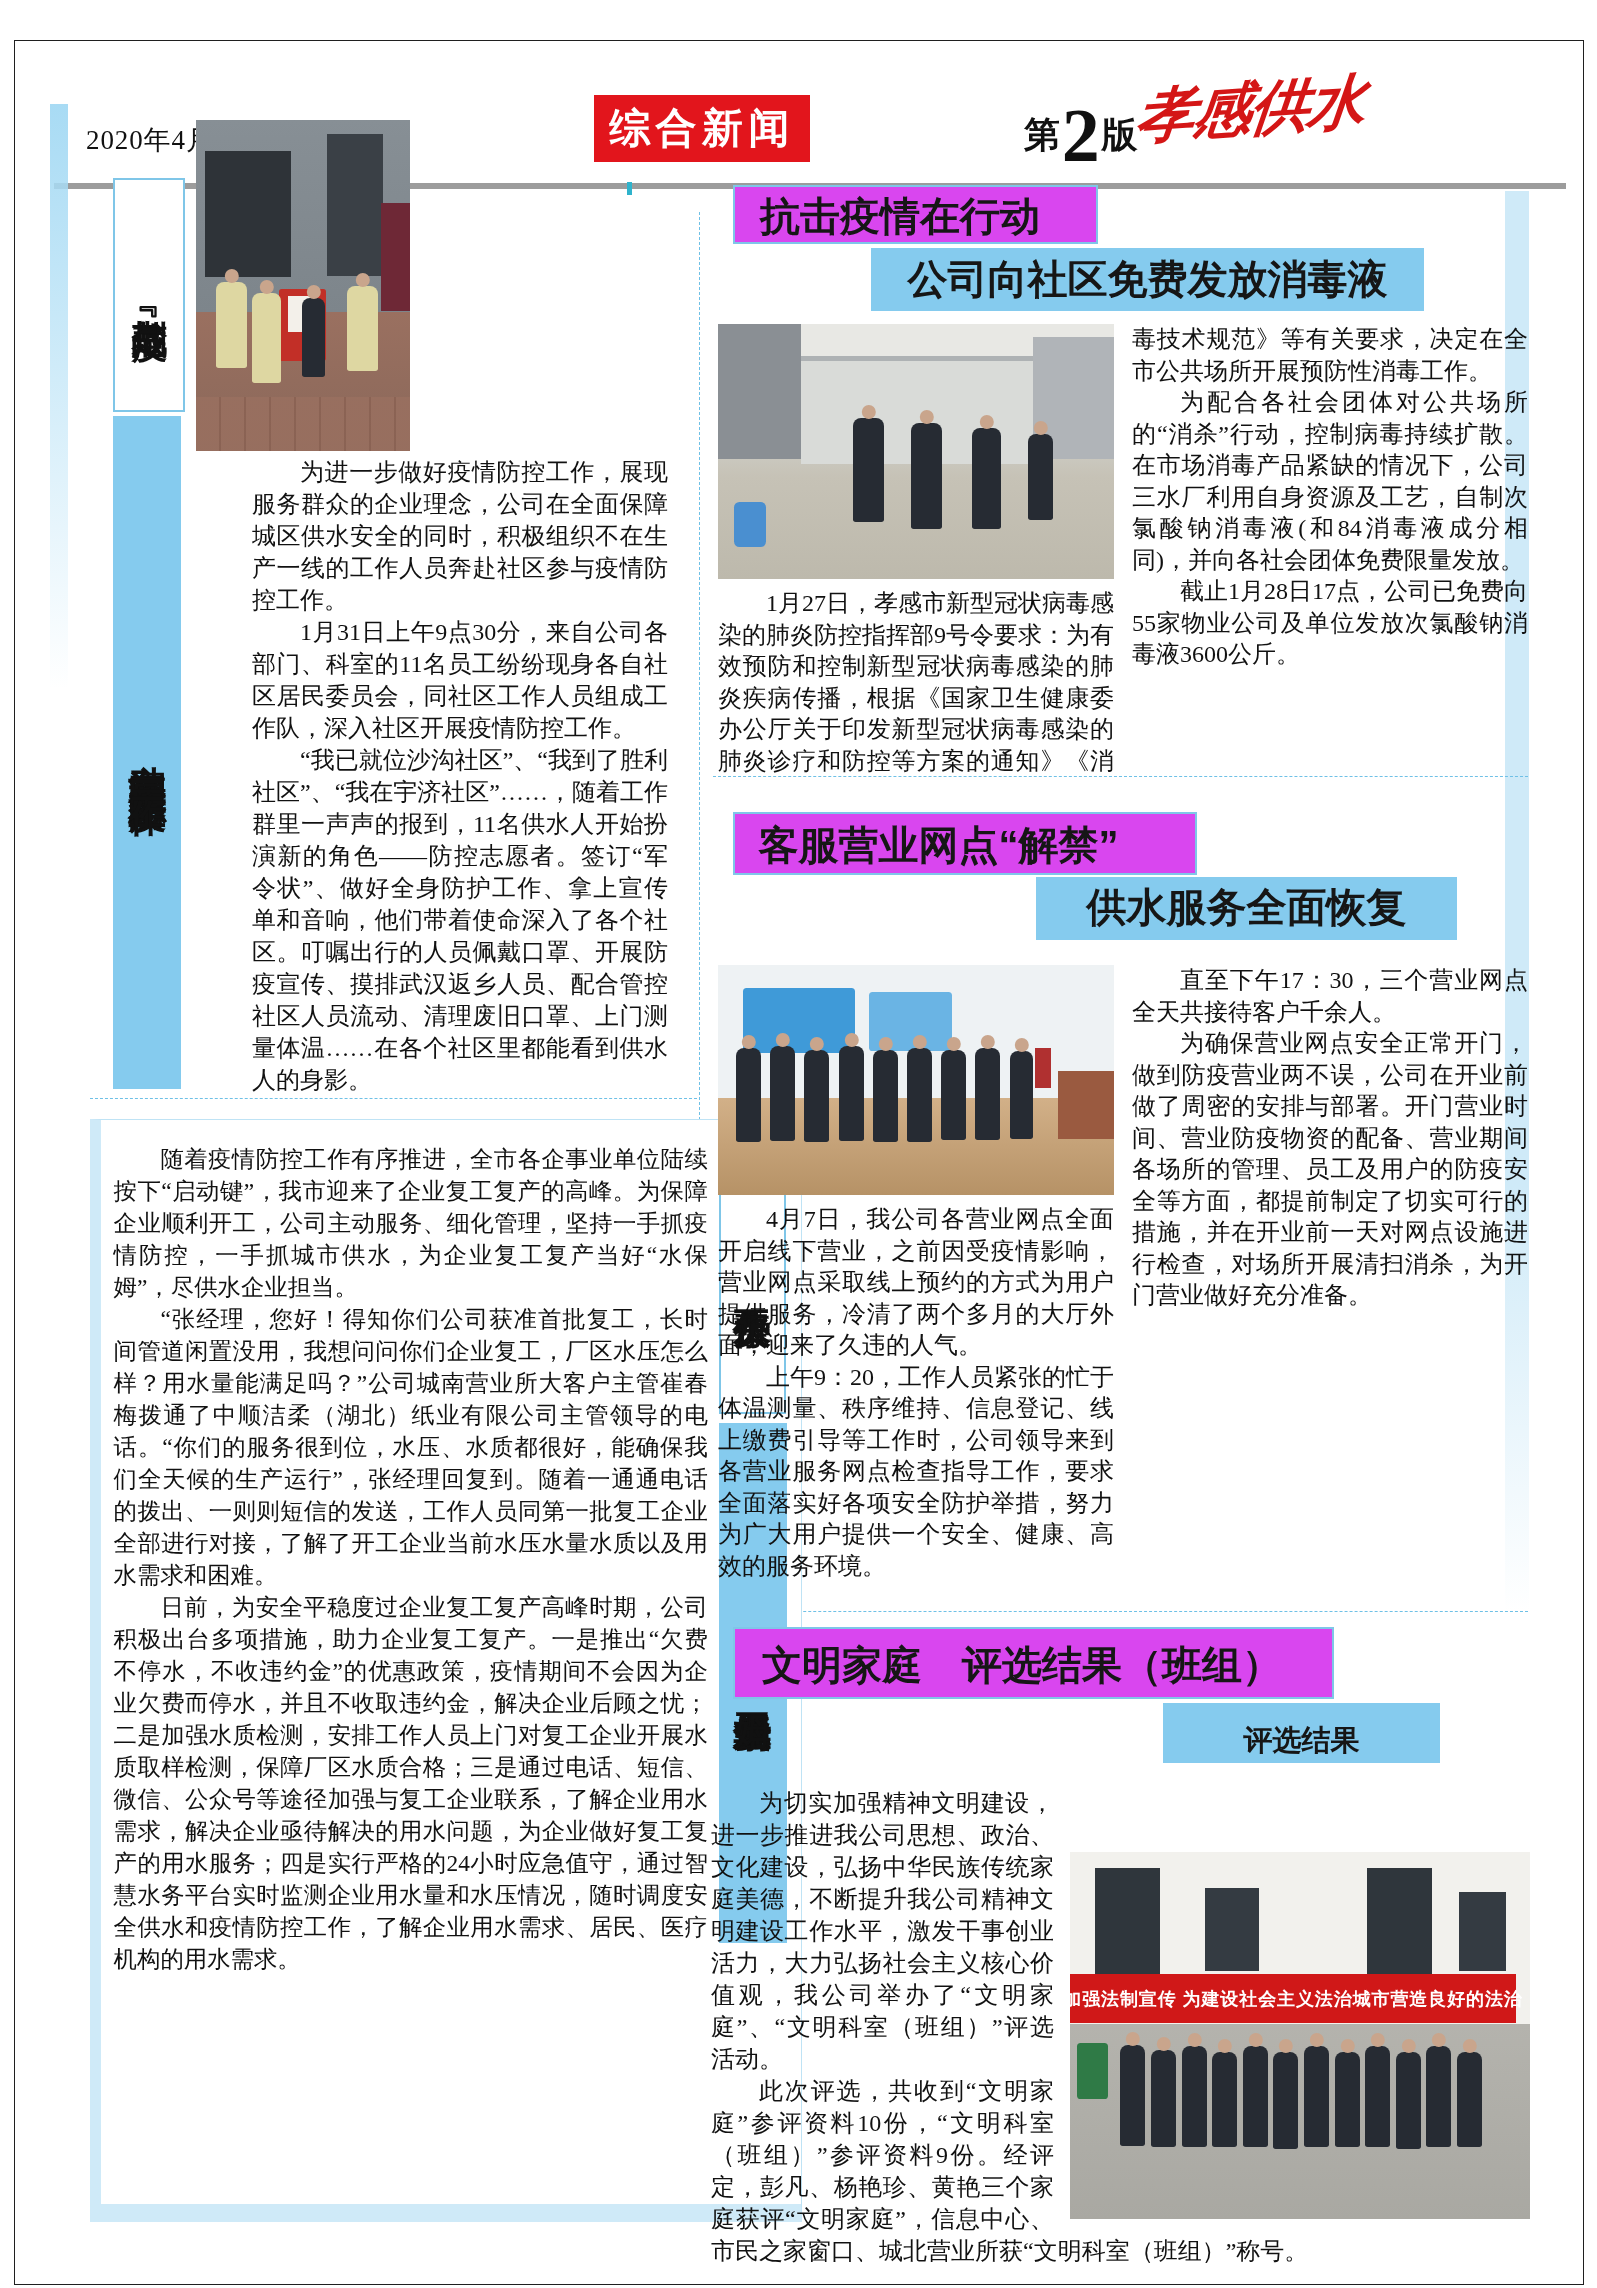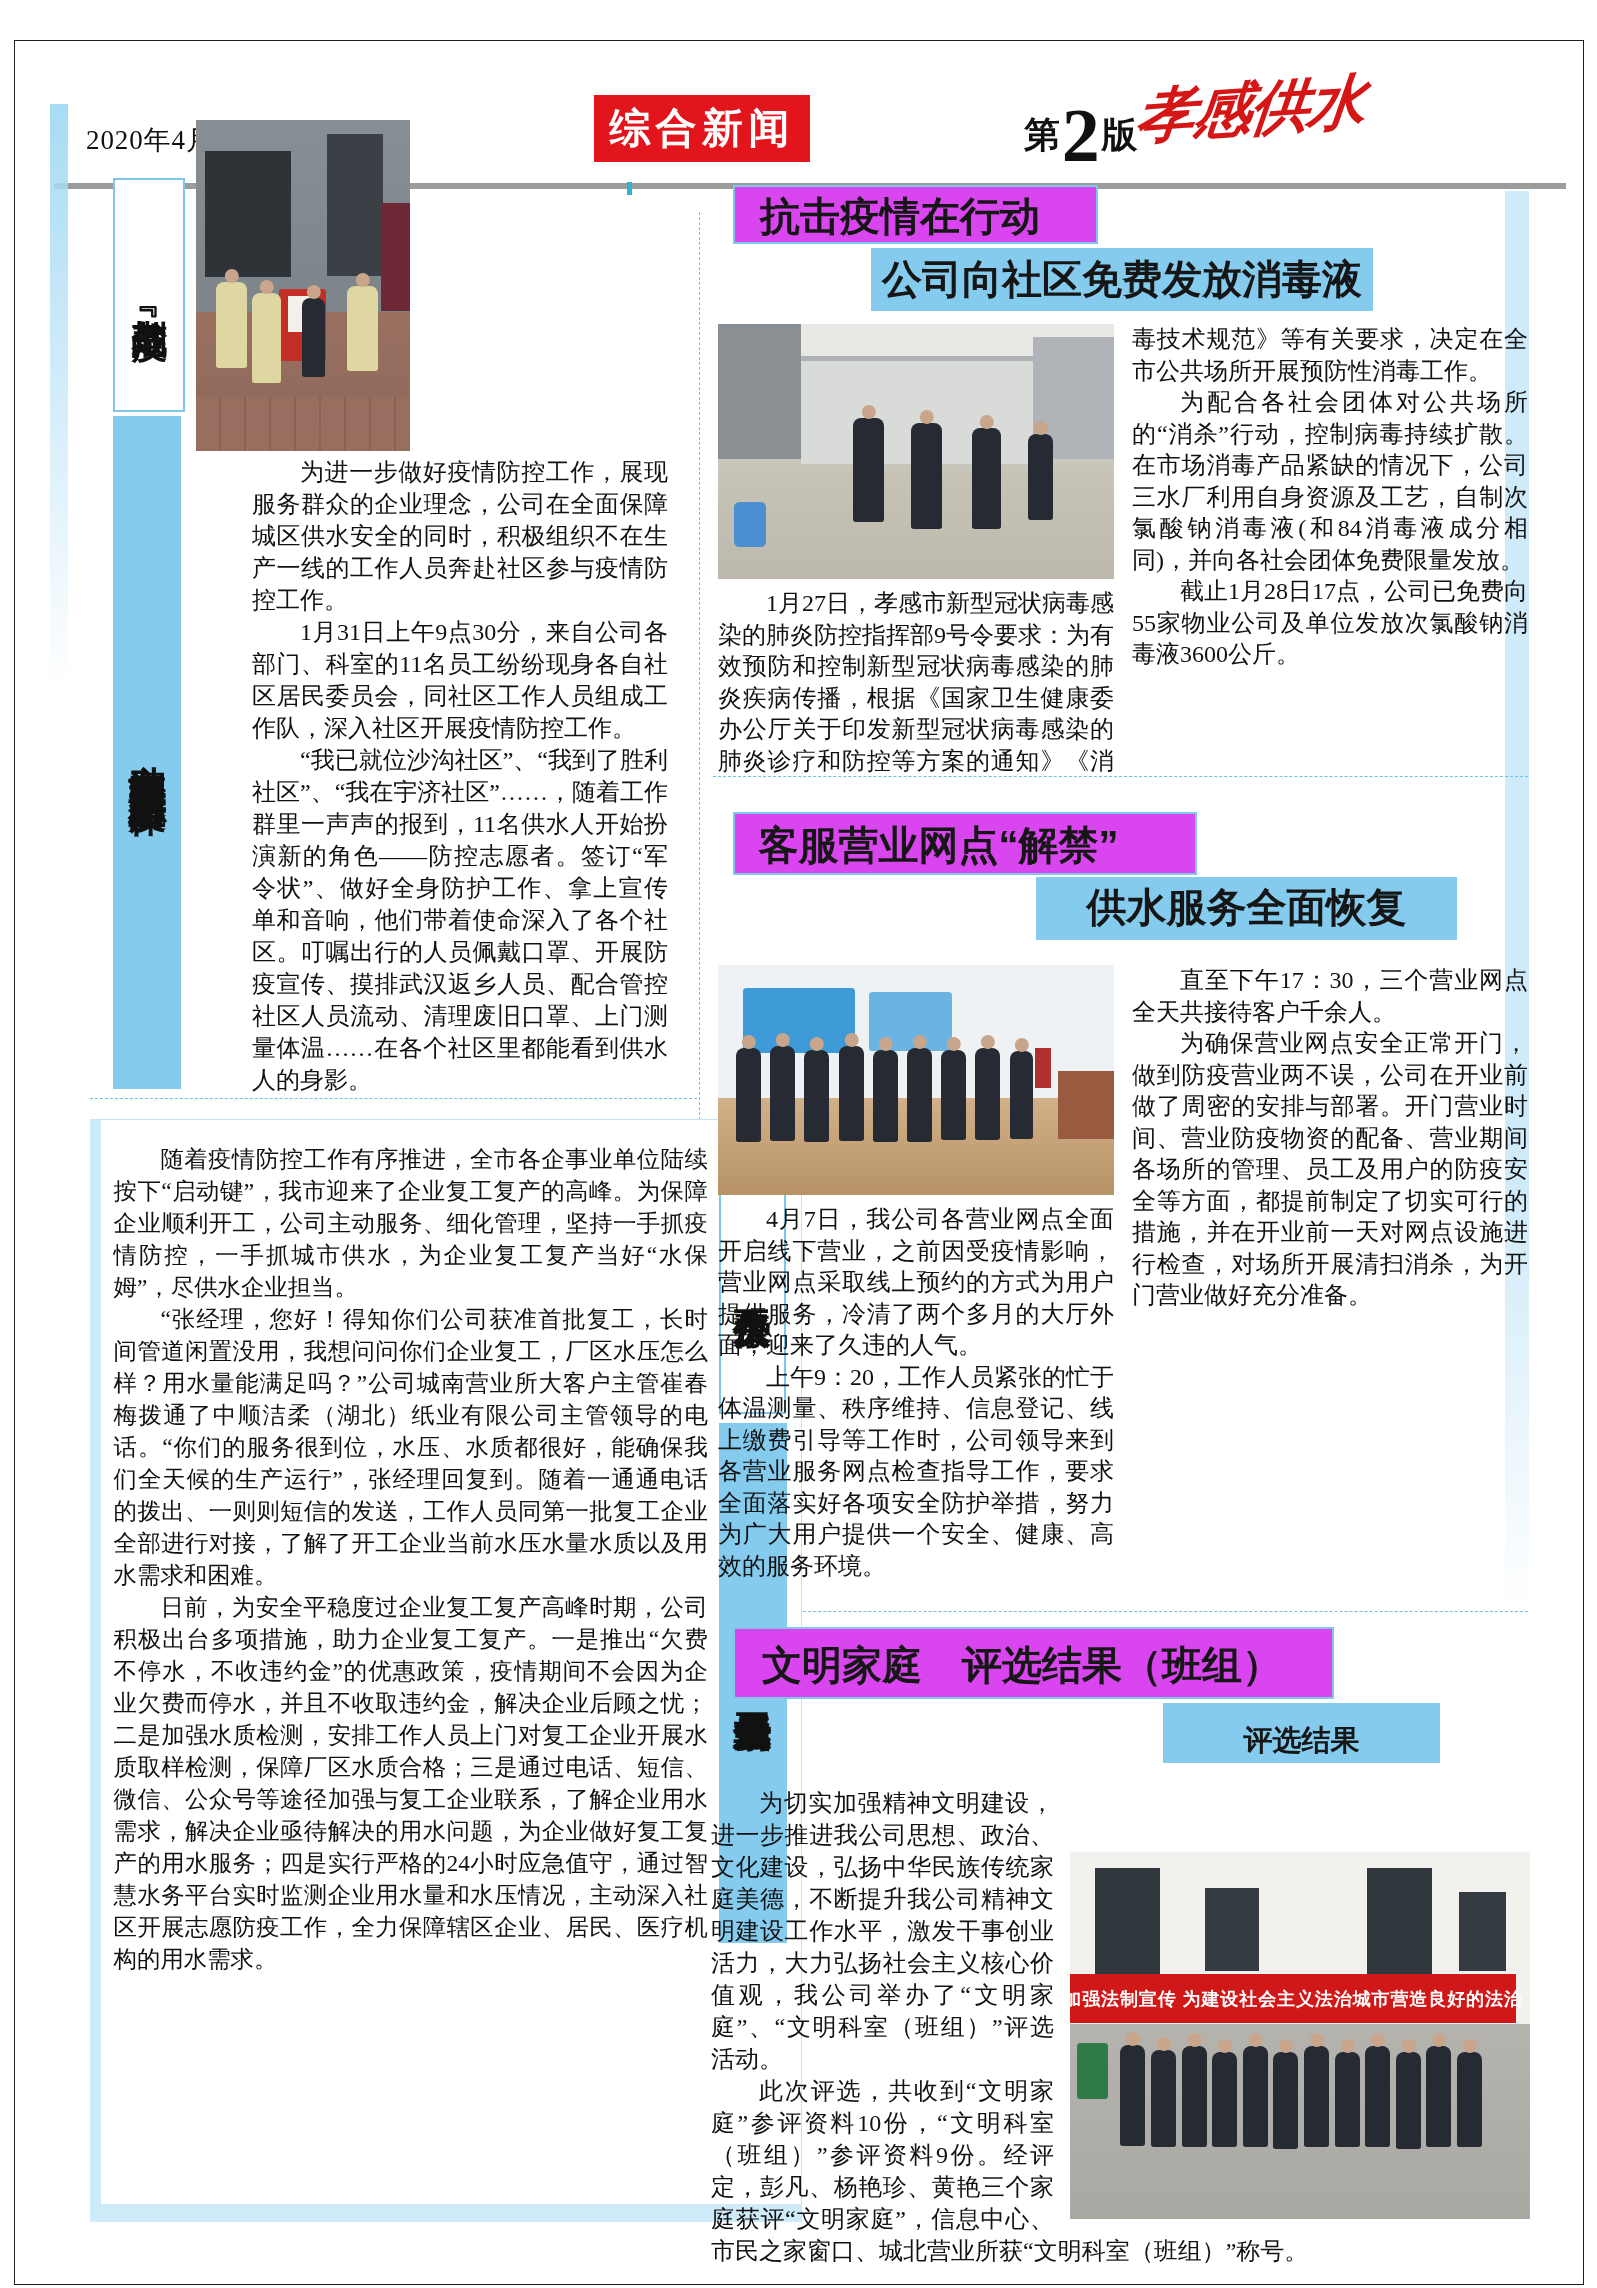--- a/index.html
+++ b/index.html
@@ -111,25 +111,25 @@
   <p>“我已就位沙沟社区”、“我到了胜利社区”、“我在宇济社区”……，随着工作群里一声声的报到，11名供水人开始扮演新的角色——防控志愿者。签订“军令状”、做好全身防护工作、拿上宣传单和音响，他们带着使命深入了各个社区。叮嘱出行的人员佩戴口罩、开展防疫宣传、摸排武汉返乡人员、配合管控社区人员流动、清理废旧口罩、上门测量体温……在各个社区里都能看到供水人的身影。</p>
 </div>
 
 <div class="abs frame2 bodytext">
   <div class="rail2">
     <div class="vbox white" style="width:63px;height:263px;font-size:38px;margin-bottom:9px;">欠费不停水</div>
     <div class="vbox blue" style="width:68px;height:520px;font-size:38px;">为复工企业当好水保姆</div>
   </div>
   <p>随着疫情防控工作有序推进，全市各企事业单位陆续按下“启动键”，我市迎来了企业复工复产的高峰。为保障企业顺利开工，公司主动服务、细化管理，坚持一手抓疫情防控，一手抓城市供水，为企业复工复产当好“水保姆”，尽供水企业担当。</p>
   <p>“张经理，您好！得知你们公司获准首批复工，长时间管道闲置没用，我想问问你们企业复工，厂区水压怎么样？用水量能满足吗？”公司城南营业所大客户主管崔春梅拨通了中顺洁柔（湖北）纸业有限公司主管领导的电话。“你们的服务很到位，水压、水质都很好，能确保我们全天候的生产运行”，张经理回复到。随着一通通电话的拨出、一则则短信的发送，工作人员同第一批复工企业全部进行对接，了解了开工企业当前水压水量水质以及用水需求和困难。</p>
-  <p>日前，为安全平稳度过企业复工复产高峰时期，公司积极出台多项措施，助力企业复工复产。一是推出“欠费不停水，不收违约金”的优惠政策，疫情期间不会因为企业欠费而停水，并且不收取违约金，解决企业后顾之忧；二是加强水质检测，安排工作人员上门对复工企业开展水质取样检测，保障厂区水质合格；三是通过电话、短信、微信、公众号等途径加强与复工企业联系，了解企业用水需求，解决企业亟待解决的用水问题，为企业做好复工复产的用水服务；四是实行严格的24小时应急值守，通过智慧水务平台实时监测企业用水量和水压情况，主动深入社区开展志愿防疫工作，全力保障辖区企业、居民、医疗机构的用水需求。</p>
+  <p>日前，为安全平稳度过企业复工复产高峰时期，公司积极出台多项措施，助力企业复工复产。一是推出“欠费不停水，不收违约金”的优惠政策，疫情期间不会因为企业欠费而停水，并且不收取违约金，解决企业后顾之忧；二是加强水质检测，安排工作人员上门对复工企业开展水质取样检测，保障厂区水质合格；三是通过电话、短信、微信、公众号等途径加强与复工企业联系，了解企业用水需求，解决企业亟待解决的用水问题，为企业做好复工复产的用水服务；四是实行严格的24小时应急值守，通过智慧水务平台实时监测企业用水量和水压情况，随时调度安全供水和疫情防控工作，了解企业用水需求、居民、医疗机构的用水需求。</p>
 </div>
 
 <div class="abs kicker" style="left:733px;top:185px;width:365px;height:59px;line-height:59px;font-size:40px;padding-left:25px;box-sizing:border-box;">抗击疫情在行动</div>
-<div class="abs bluehead" style="left:871px;top:248px;width:502px;height:63px;line-height:63px;font-size:40px;">公司向社区免费发放消毒液</div>
+<div class="abs bluehead" style="left:871px;top:248px;width:553px;height:63px;line-height:63px;font-size:40px;">公司向社区免费发放消毒液</div>
 
 <div class="abs colwrap bodytext aA">
 
   <div class="photo" style="width:396px;height:255px;margin-bottom:9px;
        background:linear-gradient(#e8e8e4 0%,#e8e8e4 42%,#cfd0ca 42%,#c6c2b6 60%,#bdb9ac 100%);">
     <div class="ph" style="left:0;top:0;width:83px;height:135px;background:#8a8f94;"></div>
     <div class="ph" style="left:83px;top:32px;width:232px;height:103px;background:#d9dbd8;border-top:5.4px solid #aeb2b4;"></div>
     <div class="ph" style="left:315px;top:12.6px;width:81px;height:122px;background:#b0b4b8;"></div>
     <div class="fig" style="left:135px;top:94px;width:31px;height:104px;"></div>
     <div class="fig" style="left:193px;top:99px;width:31px;height:106px;"></div>

